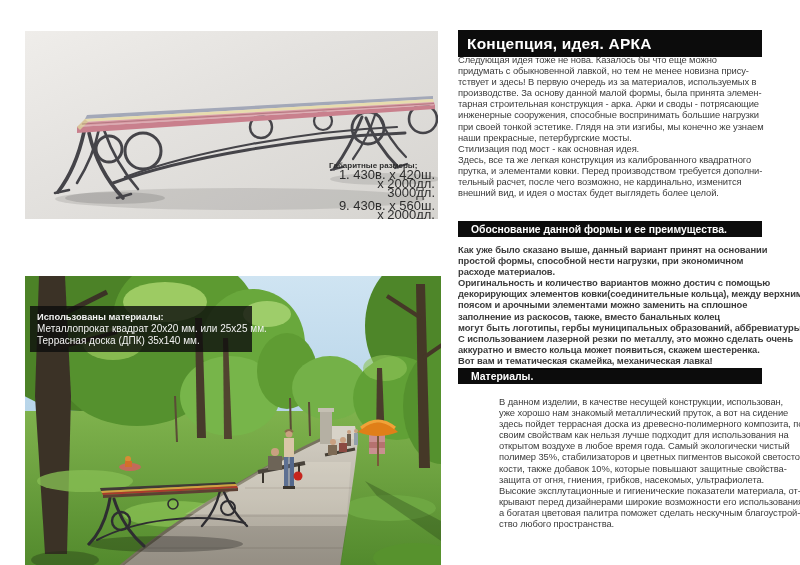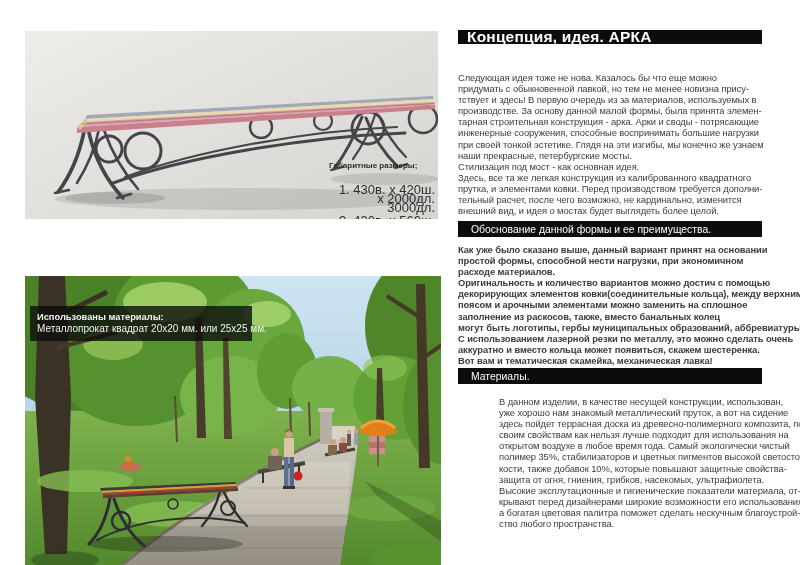--- a/index.html
+++ b/index.html
@@ -7,40 +7,40 @@
         font-family:"Liberation Sans",sans-serif;}
 
   
   .render-area{position:absolute;left:25px;top:31px;width:413px;height:188px;
                background:linear-gradient(155deg,#efedea 0%,#e4e2df 40%,#d6d4d0 100%);overflow:hidden;}
   .render-title{position:absolute;left:15px;top:12px;font-size:27px;font-weight:bold;
                 letter-spacing:2px;color:#323234;
                 text-shadow:1px 1px 0 #1a1a1c,2px 2px 2px rgba(40,40,40,.45);}
   .render-svg{position:absolute;left:0;top:0;}
   .dims{position:absolute;right:3px;top:130px;width:106px;color:#2d2d2d;}
-  .dims-heading{font-size:8px;font-weight:bold;margin-bottom:15px;}
+  .dims-heading{font-size:8px;font-weight:bold;margin-bottom:0;}
   .dim-item{font-size:13px;line-height:9.2px;text-align:right;margin-bottom:3px;}
 
   
   .photo{position:absolute;left:25px;top:232px;width:416px;height:312px;overflow:hidden;margin-top:44px;}
   .photo svg{position:absolute;left:0;top:0;}
   .photo-overlay{position:absolute;left:5px;top:30px;width:208px;
                  background:rgba(12,12,12,.8);color:#f2f2f2;padding:5px 7px 6px 7px;}
   .overlay-title{font-size:9.3px;font-weight:bold;line-height:12px;white-space:pre;}
   .overlay-line{font-size:10px;line-height:11.5px;white-space:pre;}
 
   
   .head-bar{position:absolute;left:458px;width:304px;background:#0c0c0c;color:#ffffff;
             display:flex;align-items:center;padding-left:9px;box-sizing:border-box;}
-  .head-bar.big{top:30px;height:14px;font-size:15.5px;font-weight:bold;letter-spacing:.2px;}
-  .head-bar.small{height:16px;font-size:10.4px;font-weight:normal;padding-left:13px;}
+  .head-bar.big{top:30px;height:27px;font-size:15.5px;font-weight:bold;letter-spacing:.2px;}
+  .head-bar.small{height:16px;font-size:10.4px;font-weight:bold;padding-left:13px;}
   #bar2{top:221px;} #bar3{top:368px;}
   .body-text{position:absolute;left:458px;width:340px;color:#3c3c3c;
              font-size:9.4px;line-height:11.1px;letter-spacing:-.1px;white-space:pre;}
-  #para1{top:72px;} #para2{top:244px;font-weight:bold;} #para3{top:396px;margin-left:41px;}
+  #para1{top:54px;} #para2{top:244px;font-weight:bold;} #para3{top:396px;margin-left:41px;}
 </style>
 </head>
 <body>
 
 <div class="page">
 
   <div class="render-area">
     <svg class="render-svg" width="413" height="188" viewBox="0 0 413 188">
 
       <ellipse cx="215" cy="168" rx="185" ry="11" fill="rgba(0,0,0,0.10)"></ellipse>
@@ -213,20 +213,21 @@
       </g>
       <polygon points="75,212 210,206 211,208 76,215" fill="#3f3a36"></polygon>
       <polygon points="76,215 211,208 212,210 77,217" fill="#d4a043"></polygon>
       <polygon points="77,217 212,210 213,212 78,219" fill="#ab3a2c"></polygon>
       <polygon points="78,219 213,212 213,215 78,222" fill="#5d4033"></polygon>
     </svg>
 
     <div class="photo-overlay">
       <div class="overlay-title">Использованы материалы:</div>
       <div class="overlay-line">Металлопрокат квадрат 20х20 мм. или 25х25 мм.</div>
+      <div class="overlay-line">Террасная доска (ДПК) 35х140 мм.</div>
     </div>
   </div>
 
   <div id="bar1" class="head-bar big">Концепция, идея. АРКА</div>
   <div id="para1" class="body-text">Следующая идея тоже не нова. Казалось бы что еще можно
 придумать с обыкновенной лавкой, но тем не менее новизна прису-
 тствует и здесь! В первую очередь из за материалов, используемых в
 производстве. За основу данной малой формы, была принята элемен-
 тарная строительная конструкция - арка. Арки и своды - потрясающие
 инженерные сооружения, способные воспринимать большие нагрузки

